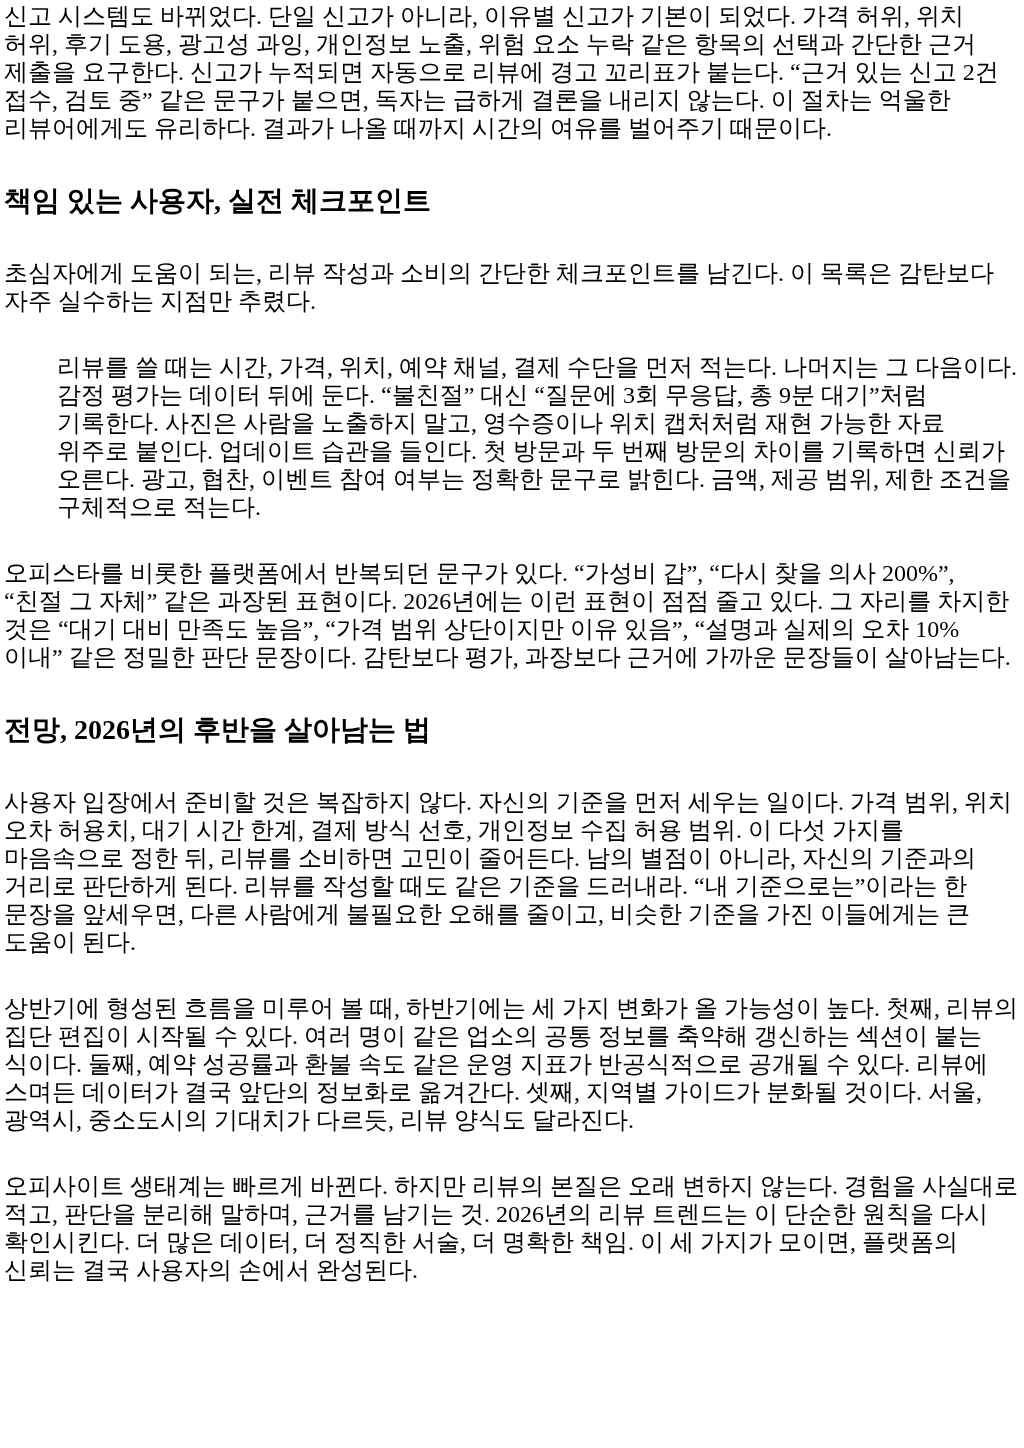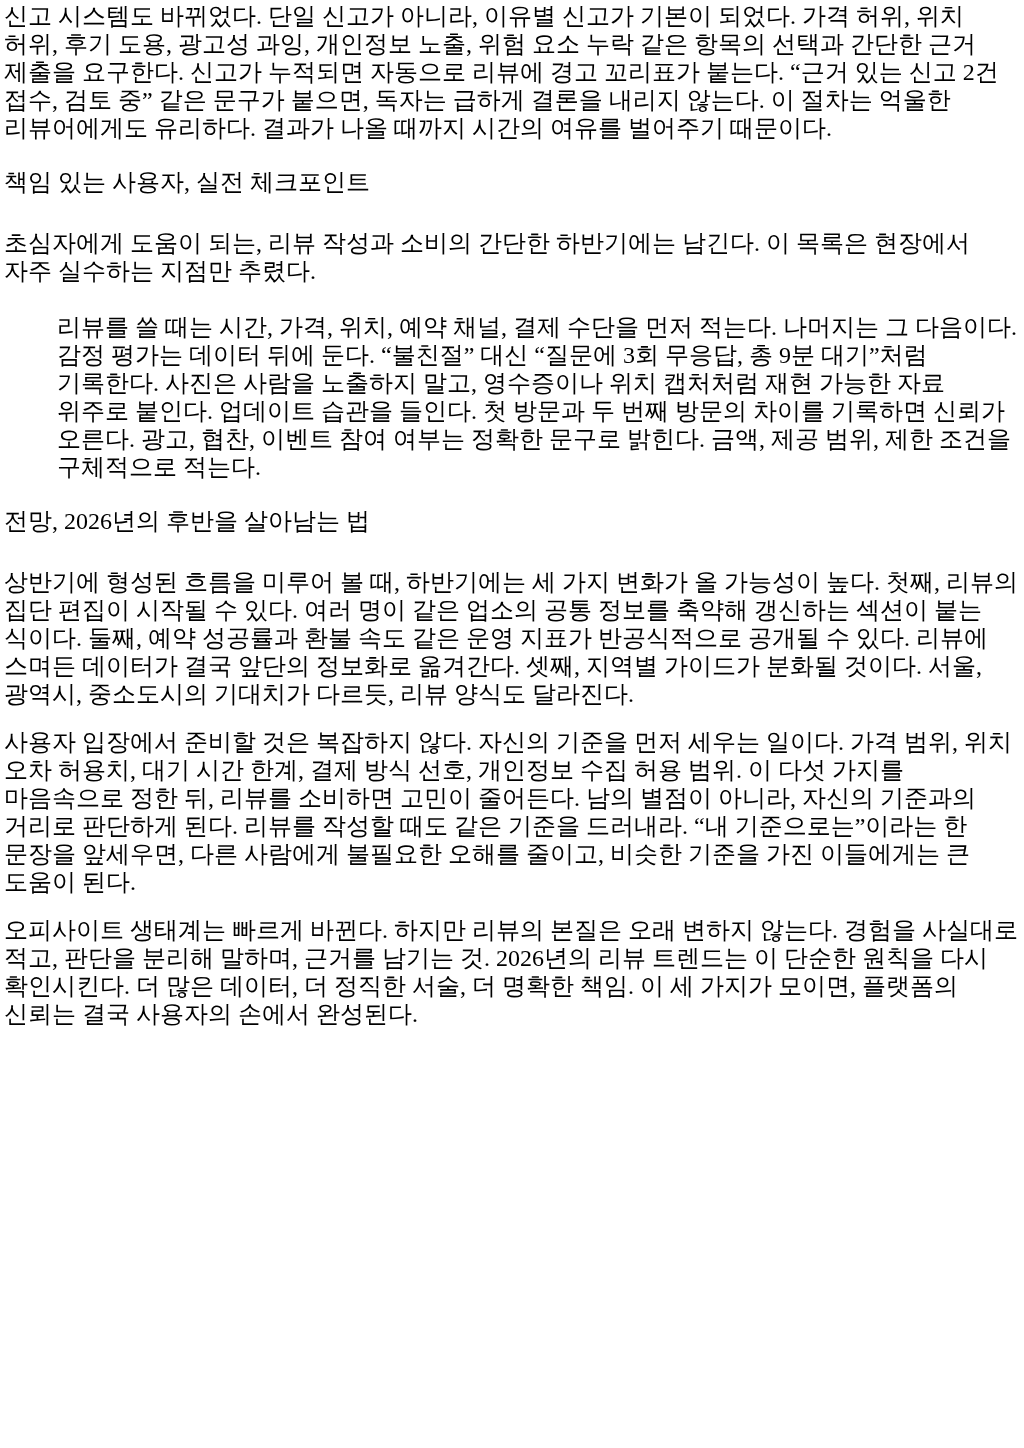--- a/index.html
+++ b/index.html
@@ -17,52 +17,53 @@
     font-size: 24px;
     line-height: 28px;
     color: #000000;
     text-align: left;
     word-break: keep-all;
     overflow-wrap: break-word;
   }
   main { display: block; }
   main > :first-child { margin-top: 0; }
   p {
-    margin: 20px 0;
+    margin: 38px 0;
   }
   h2 {
-    font-size: 24px;
+    font-size: 28px;
     line-height: 41px;
-    font-weight: 400;
+    font-weight: 700;
     margin: 20px 0 26px 0;
     color: #000000;
   }
   blockquote {
     margin: 28px 0 20px 53px;
     padding: 0;
   }
 </style>
 </head>
 <body>
 
 <main>
 
   <p>신고 시스템도 바뀌었다. 단일 신고가 아니라, 이유별 신고가 기본이 되었다. 가격 허위, 위치 허위, 후기 도용, 광고성 과잉, 개인정보 노출, 위험 요소 누락 같은 항목의 선택과 간단한 근거 제출을 요구한다. 신고가 누적되면 자동으로 리뷰에 경고 꼬리표가 붙는다. “근거 있는 신고 2건 접수, 검토 중” 같은 문구가 붙으면, 독자는 급하게 결론을 내리지 않는다. 이 절차는 억울한 리뷰어에게도 유리하다. 결과가 나올 때까지 시간의 여유를 벌어주기 때문이다.</p>
 
   <h2>책임 있는 사용자, 실전 체크포인트</h2>
 
-  <p>초심자에게 도움이 되는, 리뷰 작성과 소비의 간단한 하반기에는 남긴다. 이 목록은 현장에서 자주 실수하는 지점만 추렸다.</p>
+  <p>초심자에게 도움이 되는, 리뷰 작성과 소비의 간단한 체크포인트를 남긴다. 이 목록은 감탄보다 자주 실수하는 지점만 추렸다.</p>
 
   <blockquote>리뷰를 쓸 때는 시간, 가격, 위치, 예약 채널, 결제 수단을 먼저 적는다. 나머지는 그 다음이다. 감정 평가는 데이터 뒤에 둔다. “불친절” 대신 “질문에 3회 무응답, 총 9분 대기”처럼 기록한다. 사진은 사람을 노출하지 말고, 영수증이나 위치 캡처처럼 재현 가능한 자료 위주로 붙인다. 업데이트 습관을 들인다. 첫 방문과 두 번째 방문의 차이를 기록하면 신뢰가 오른다. 광고, 협찬, 이벤트 참여 여부는 정확한 문구로 밝힌다. 금액, 제공 범위, 제한 조건을 구체적으로 적는다.</blockquote>
 
 
 
+  <p>오피스타를 비롯한 플랫폼에서 반복되던 문구가 있다. “가성비 갑”, “다시 찾을 의사 200%”, “친절 그 자체” 같은 과장된 표현이다. 2026년에는 이런 표현이 점점 줄고 있다. 그 자리를 차지한 것은 “대기 대비 만족도 높음”, “가격 범위 상단이지만 이유 있음”, “설명과 실제의 오차 10% 이내” 같은 정밀한 판단 문장이다. 감탄보다 평가, 과장보다 근거에 가까운 문장들이 살아남는다.</p>
 
 
   <h2>전망, 2026년의 후반을 살아남는 법</h2>
 
+  <p>사용자 입장에서 준비할 것은 복잡하지 않다. 자신의 기준을 먼저 세우는 일이다. 가격 범위, 위치 오차 허용치, 대기 시간 한계, 결제 방식 선호, 개인정보 수집 허용 범위. 이 다섯 가지를 마음속으로 정한 뒤, 리뷰를 소비하면 고민이 줄어든다. 남의 별점이 아니라, 자신의 기준과의 거리로 판단하게 된다. 리뷰를 작성할 때도 같은 기준을 드러내라. “내 기준으로는”이라는 한 문장을 앞세우면, 다른 사람에게 불필요한 오해를 줄이고, 비슷한 기준을 가진 이들에게는 큰 도움이 된다.</p>
+
   <p>상반기에 형성된 흐름을 미루어 볼 때, 하반기에는 세 가지 변화가 올 가능성이 높다. 첫째, 리뷰의 집단 편집이 시작될 수 있다. 여러 명이 같은 업소의 공통 정보를 축약해 갱신하는 섹션이 붙는 식이다. 둘째, 예약 성공률과 환불 속도 같은 운영 지표가 반공식적으로 공개될 수 있다. 리뷰에 스며든 데이터가 결국 앞단의 정보화로 옮겨간다. 셋째, 지역별 가이드가 분화될 것이다. 서울, 광역시, 중소도시의 기대치가 다르듯, 리뷰 양식도 달라진다.</p>
-
-  <p>사용자 입장에서 준비할 것은 복잡하지 않다. 자신의 기준을 먼저 세우는 일이다. 가격 범위, 위치 오차 허용치, 대기 시간 한계, 결제 방식 선호, 개인정보 수집 허용 범위. 이 다섯 가지를 마음속으로 정한 뒤, 리뷰를 소비하면 고민이 줄어든다. 남의 별점이 아니라, 자신의 기준과의 거리로 판단하게 된다. 리뷰를 작성할 때도 같은 기준을 드러내라. “내 기준으로는”이라는 한 문장을 앞세우면, 다른 사람에게 불필요한 오해를 줄이고, 비슷한 기준을 가진 이들에게는 큰 도움이 된다.</p>
 
   <p>오피사이트 생태계는 빠르게 바뀐다. 하지만 리뷰의 본질은 오래 변하지 않는다. 경험을 사실대로 적고, 판단을 분리해 말하며, 근거를 남기는 것. 2026년의 리뷰 트렌드는 이 단순한 원칙을 다시 확인시킨다. 더 많은 데이터, 더 정직한 서술, 더 명확한 책임. 이 세 가지가 모이면, 플랫폼의 신뢰는 결국 사용자의 손에서 완성된다.</p>
 
 </main>
 
 </body></html>

